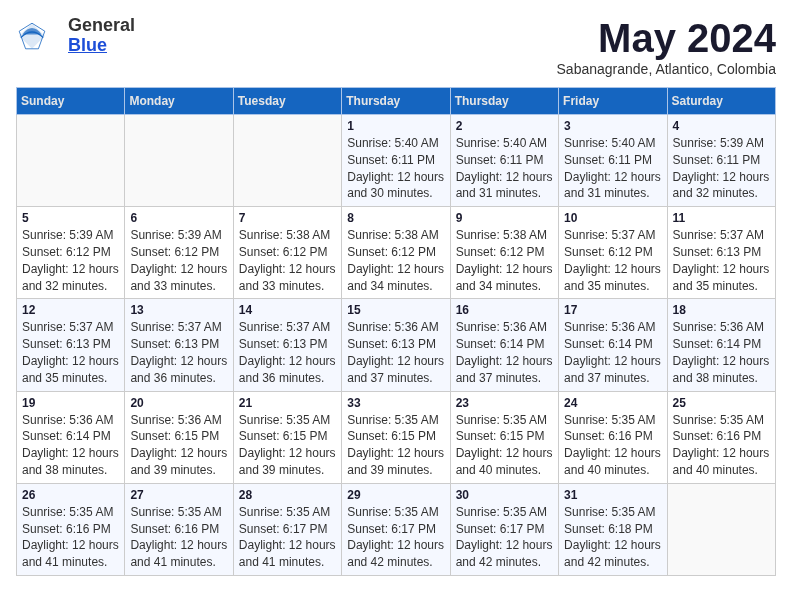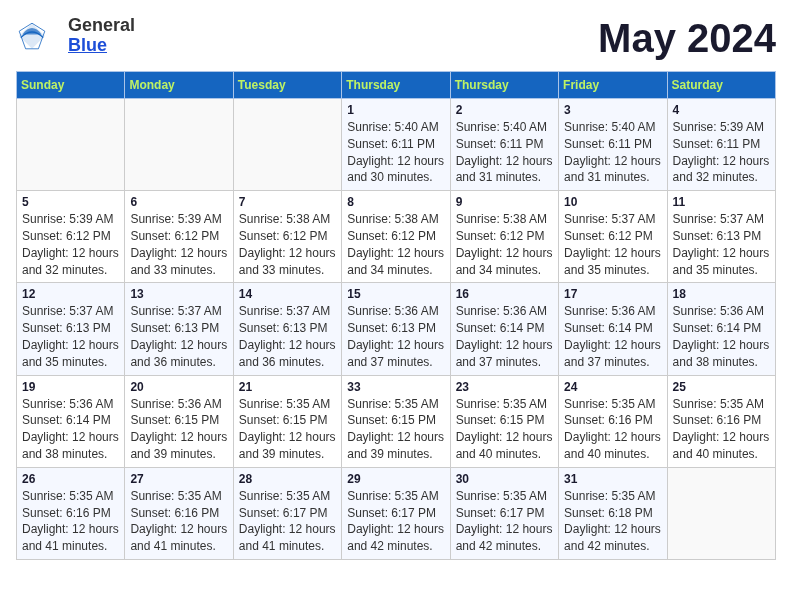--- a/index.html
+++ b/index.html
@@ -44,21 +44,21 @@
       font-size: 14px;
       color: #333;
     }
     table {
       width: 100%;
       border-collapse: collapse;
       table-layout: fixed;
     }
     thead tr th {
       background-color: #1565c0;
-      color: #bef264;
+      color: #e5e5e5;
       font-size: 12px;
       font-weight: bold;
       padding: 6px 4px;
       text-align: left;
       border: 1px solid #aac4e8;
     }
     tbody tr td {
       vertical-align: top;
       border: 1px solid #ccc;
       padding: 4px 5px;
@@ -98,20 +98,21 @@
       <path d="M8,18 Q20,2 32,18" fill="#1565c0" opacity="0.7"></path>
       <path d="M6,22 Q20,8 34,22" fill="none" stroke="#1565c0" stroke-width="1.5"></path>
     </svg>
     <div class="logo-text">
       <div><span class="general">General</span></div>
       <div><span class="blue">Blue</span></div>
     </div>
   </div>
   <div class="title-block">
     <div class="calendar-title">May 2024</div>
+    <div class="calendar-subtitle">Sabanagrande, Atlantico, Colombia</div>
   </div>
 </div>
 
 <table>
   <thead>
     <tr>
       <th>Sunday</th>
       <th>Monday</th>
       <th>Tuesday</th>
       <th>Thursday</th>

